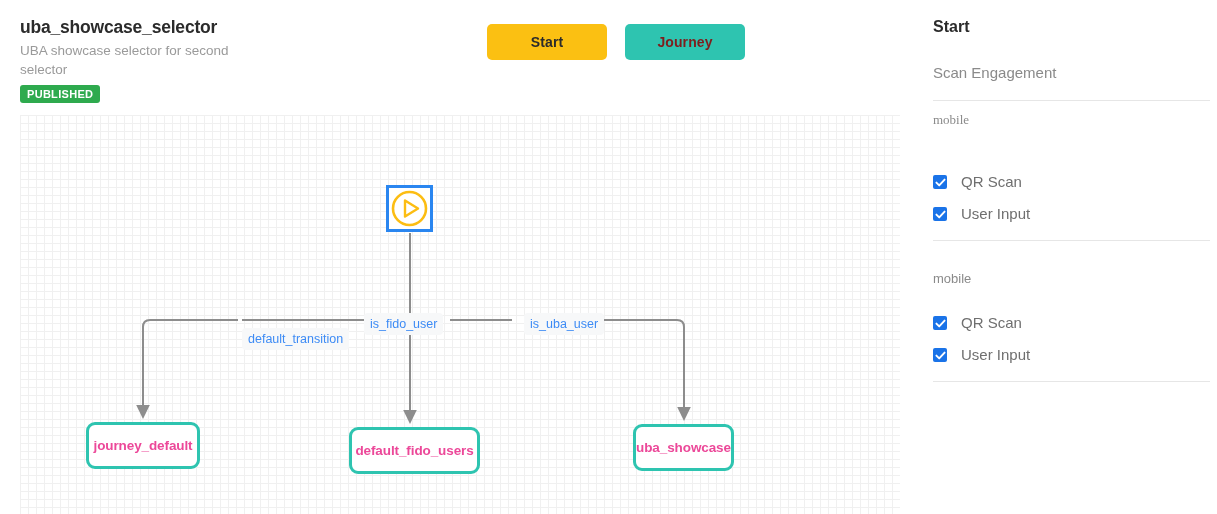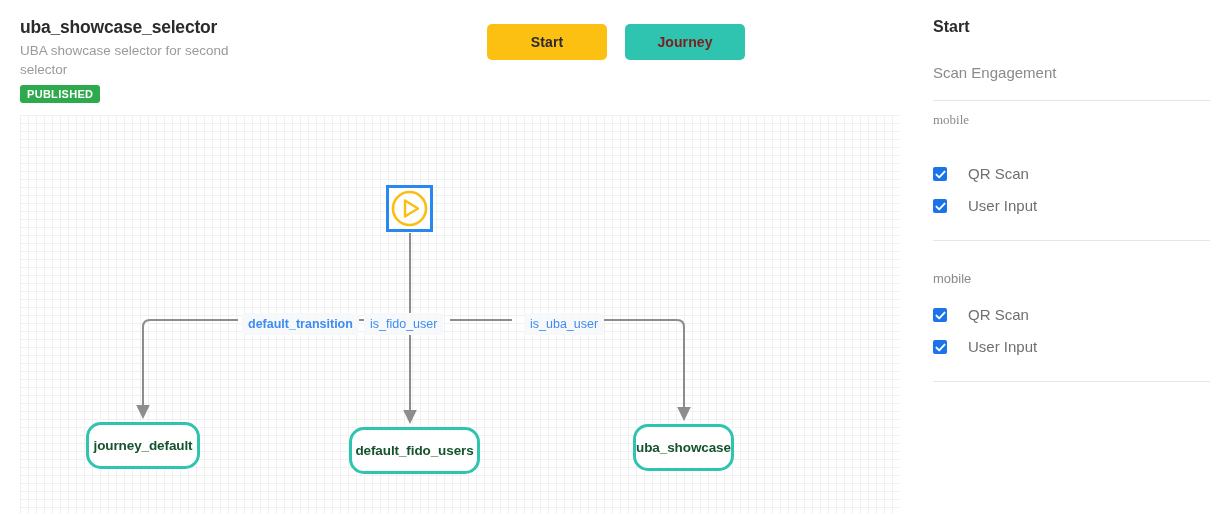--- a/index.html
+++ b/index.html
@@ -59,36 +59,36 @@
 
   
   .node { position: absolute; }
   #node-start {
     left: 366px; top: 70px; width: 47px; height: 47px;
     border: 3px solid #2a86f0; background: #ffffff;
   }
   #node-start svg { display: block; }
 
   .tnode {
-    background: #ffffff; border: 3px solid #2ec4b0; border-radius: 15px;
+    background: #ffffff; border: 3px solid #2ec4b0; border-radius: 9px;
     display: flex; align-items: center; justify-content: center;
-    font-size: 13.5px; font-weight: bold; color: #14532d;
+    font-size: 13.5px; font-weight: bold; color: #ec4899;
     letter-spacing: -0.1px; white-space: nowrap;
   }
   #node-journey-default { left: 66px;  top: 307px; width: 114px; height: 47px; }
   #node-fido-users      { left: 329px; top: 312px; width: 131px; height: 47px; }
   #node-uba-showcase    { left: 613px; top: 309px; width: 101px; height: 47px; text-align: right; }
 
   
   .edge-label {
     position: absolute; background: #f7f8f9; border-radius: 4px;
     color: #3d8bf5; font-size: 12.5px; line-height: 14px;
     padding: 4px 6px; white-space: nowrap;
   }
-  #lbl-default-transition { left: 222px; top: 198px; font-weight: bold; }
+  #lbl-default-transition { left: 222px; top: 213px; }
   #lbl-is-fido-user       { left: 344px; top: 198px; }
   #lbl-is-uba-user        { left: 492px; top: 198px; margin-left: 12px; }
 
   
   #sidebar {
     position: absolute; left: 918px; top: 0; width: 299px; height: 514px;
     background: #ffffff; padding: 0 8px 0 15px;
   }
   #sb-title {
     position: absolute; left: 15px; top: 18px;
@@ -100,21 +100,21 @@
   }
   .divider { position: absolute; left: 15px; width: 277px; height: 1px; background: #e6e6e6; }
   #div-1 { top: 100px; }
   #div-2 { top: 240px; }
   #div-3 { top: 381px; }
 
   .group-label { position: absolute; left: 15px; font-size: 13px; color: #8a8a8a; }
   #grp-mobile  { top: 112px; font-family: Liberation Serif, serif; }
   #grp-desktop { top: 271px; }
 
-  .cb-row { position: absolute; left: 15px; display: flex; align-items: center; gap: 21px; }
+  .cb-row { position: absolute; left: 15px; display: flex; align-items: center; gap: 14px; margin-top: 8px; }
   #cb-mobile-qr     { top: 166px; }
   #cb-mobile-input  { top: 198px; }
   #cb-desktop-qr    { top: 307px; }
   #cb-desktop-input { top: 339px; }
 
   .cbox {
     width: 14px; height: 14px; border-radius: 2px;
     background: #1a73e8; display: inline-flex;
     align-items: center; justify-content: center; flex: 0 0 auto;
   }

